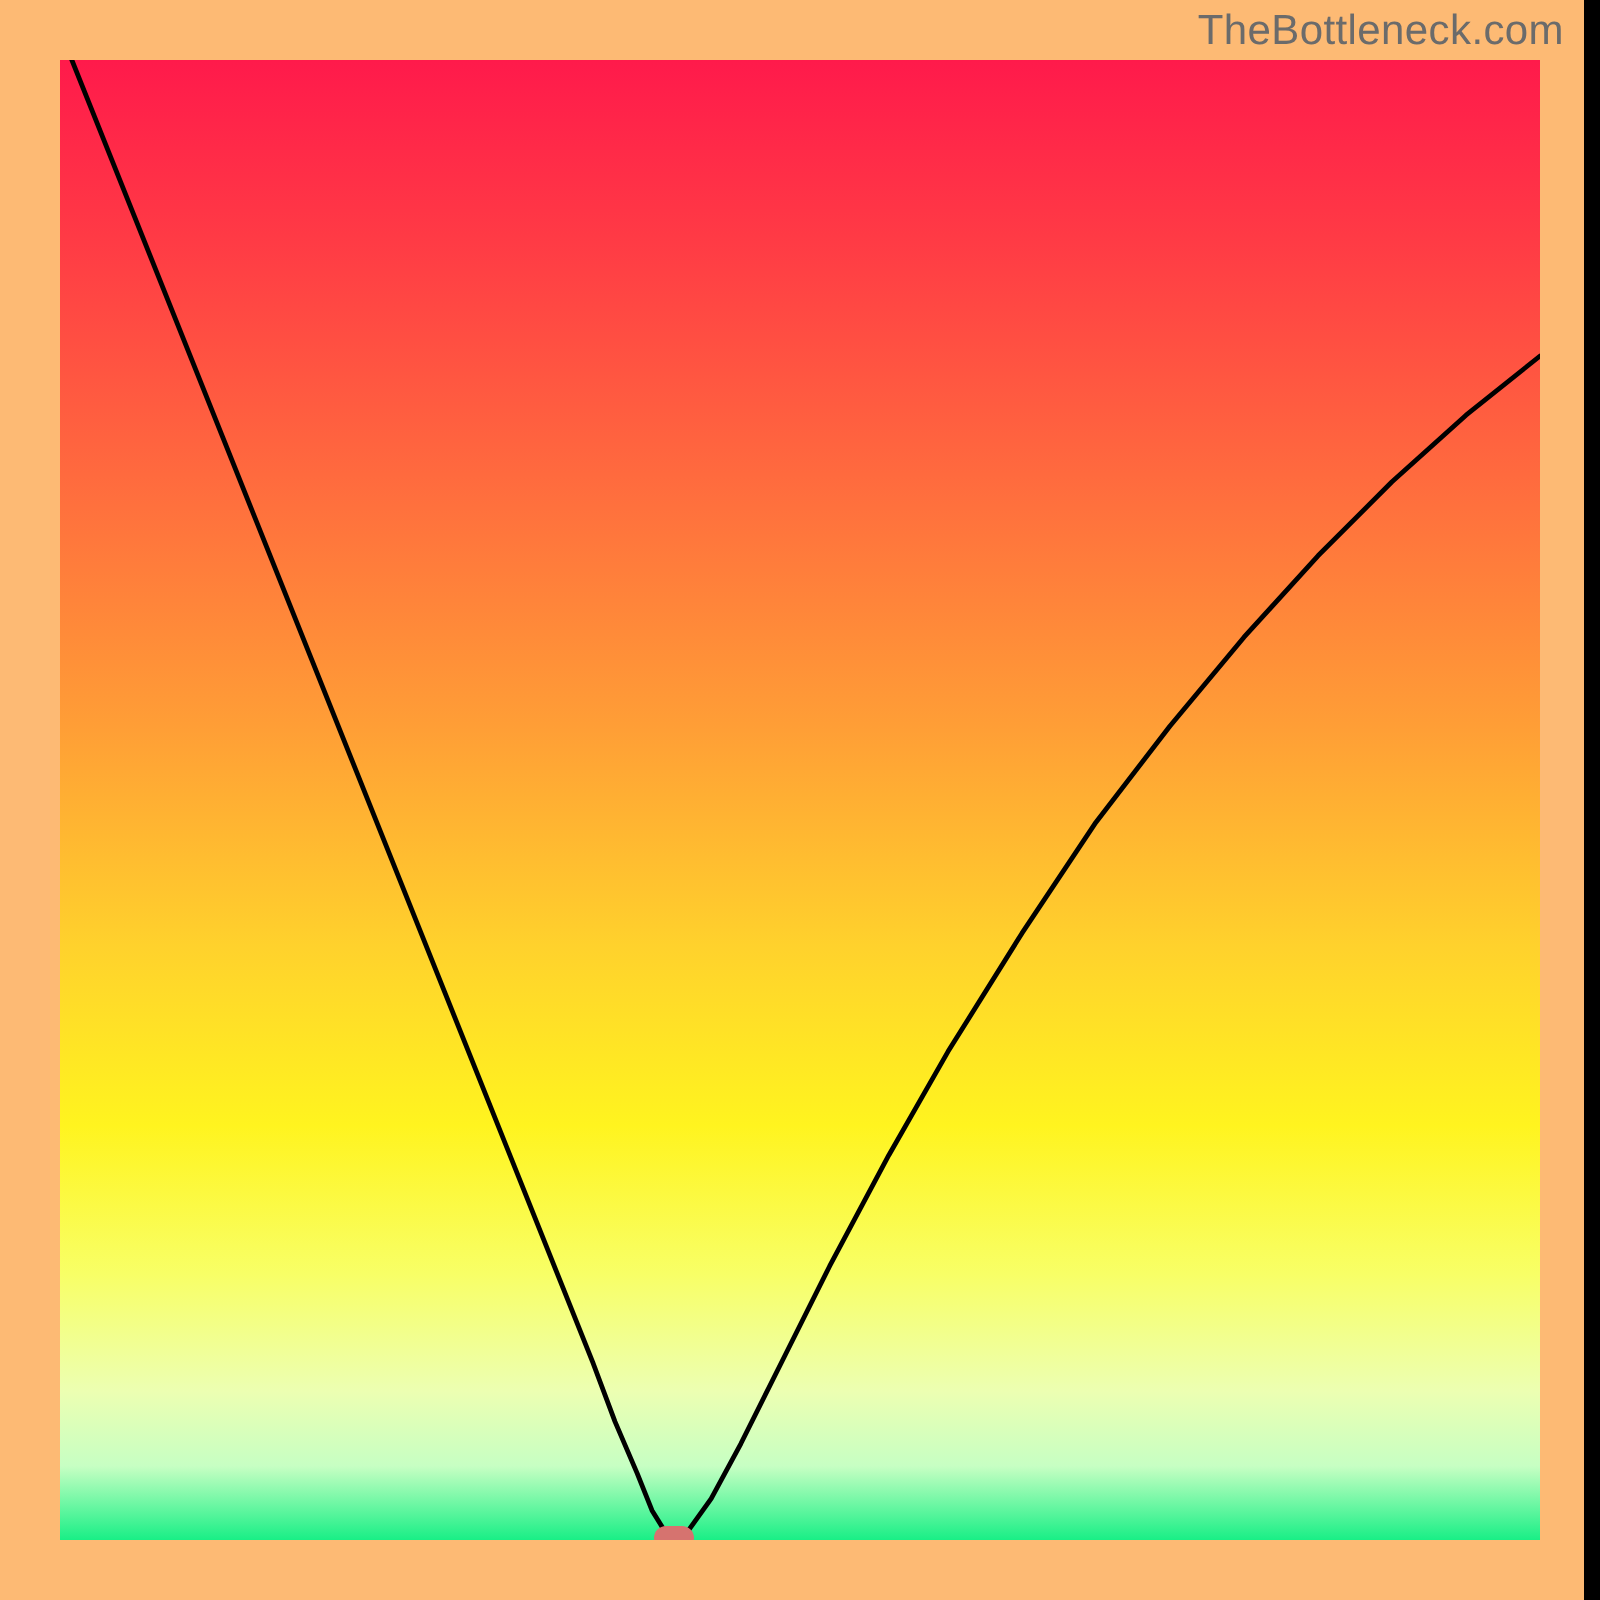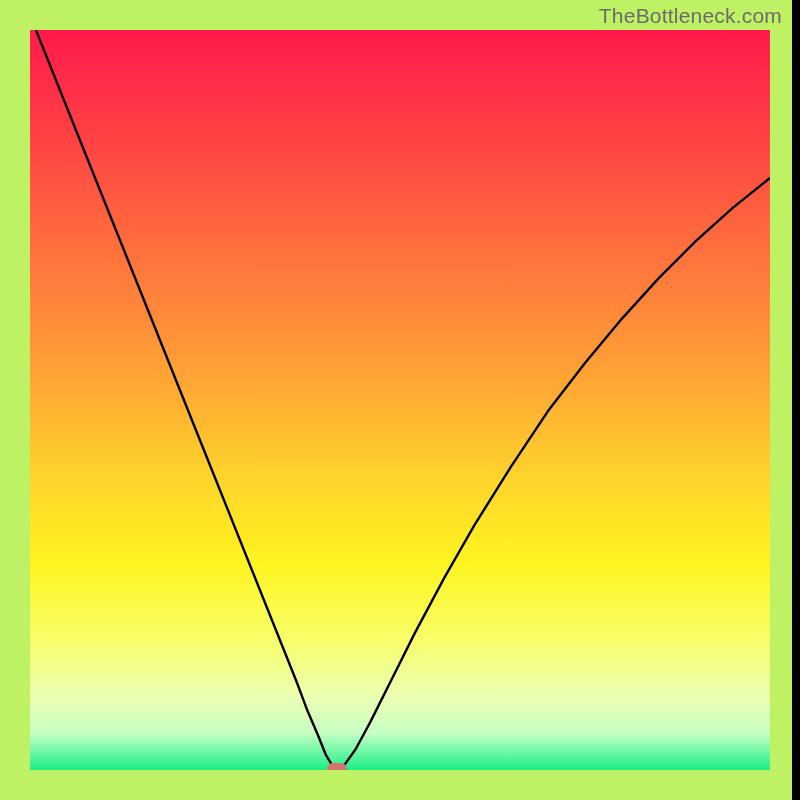--- a/index.html
+++ b/index.html
@@ -8,21 +8,21 @@
     width: 800px;
     height: 800px;
     background: #000;
     overflow: hidden;
     font-family: Arial, Helvetica, sans-serif;
   }
   .frame {
     position: relative;
     width: 792px;
     height: 800px;
-    background: #bef264;
+    background: #fdba74;
   }
   .plot-area {
     position: absolute;
     left: 30px;
     top: 30px;
     width: 740px;
     height: 740px;
     overflow: hidden;
   }
   .gradient-bg {

